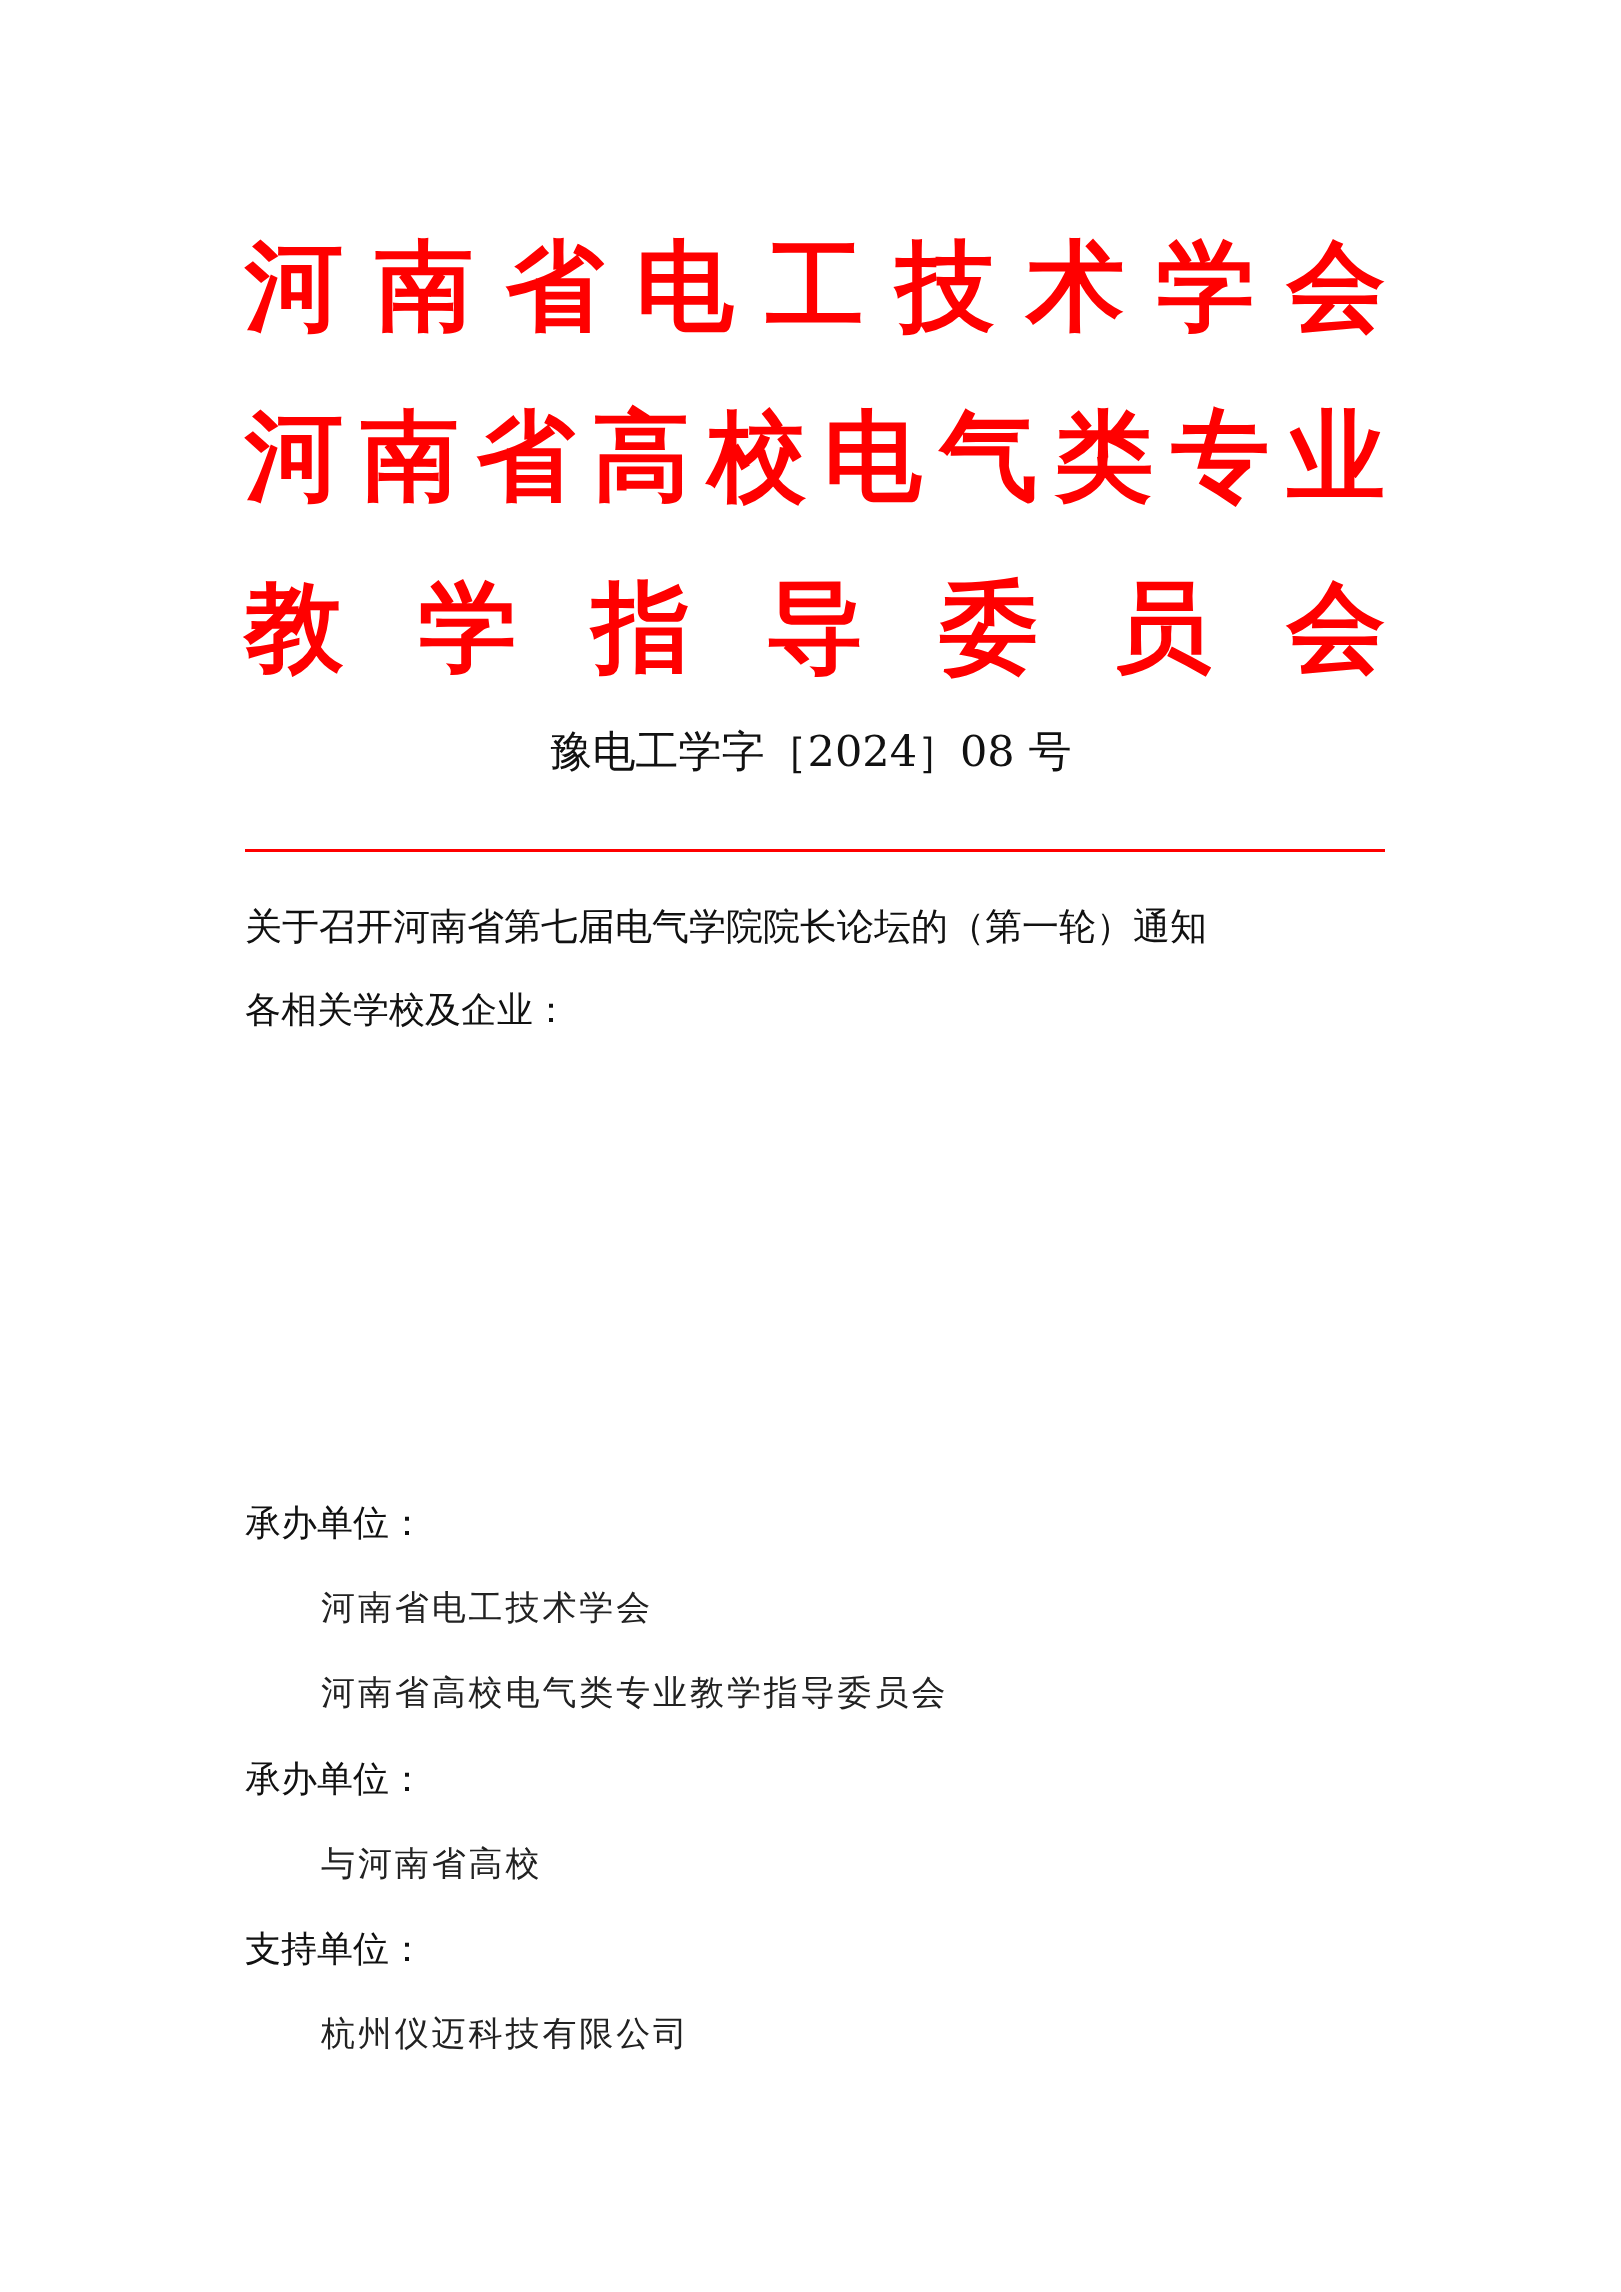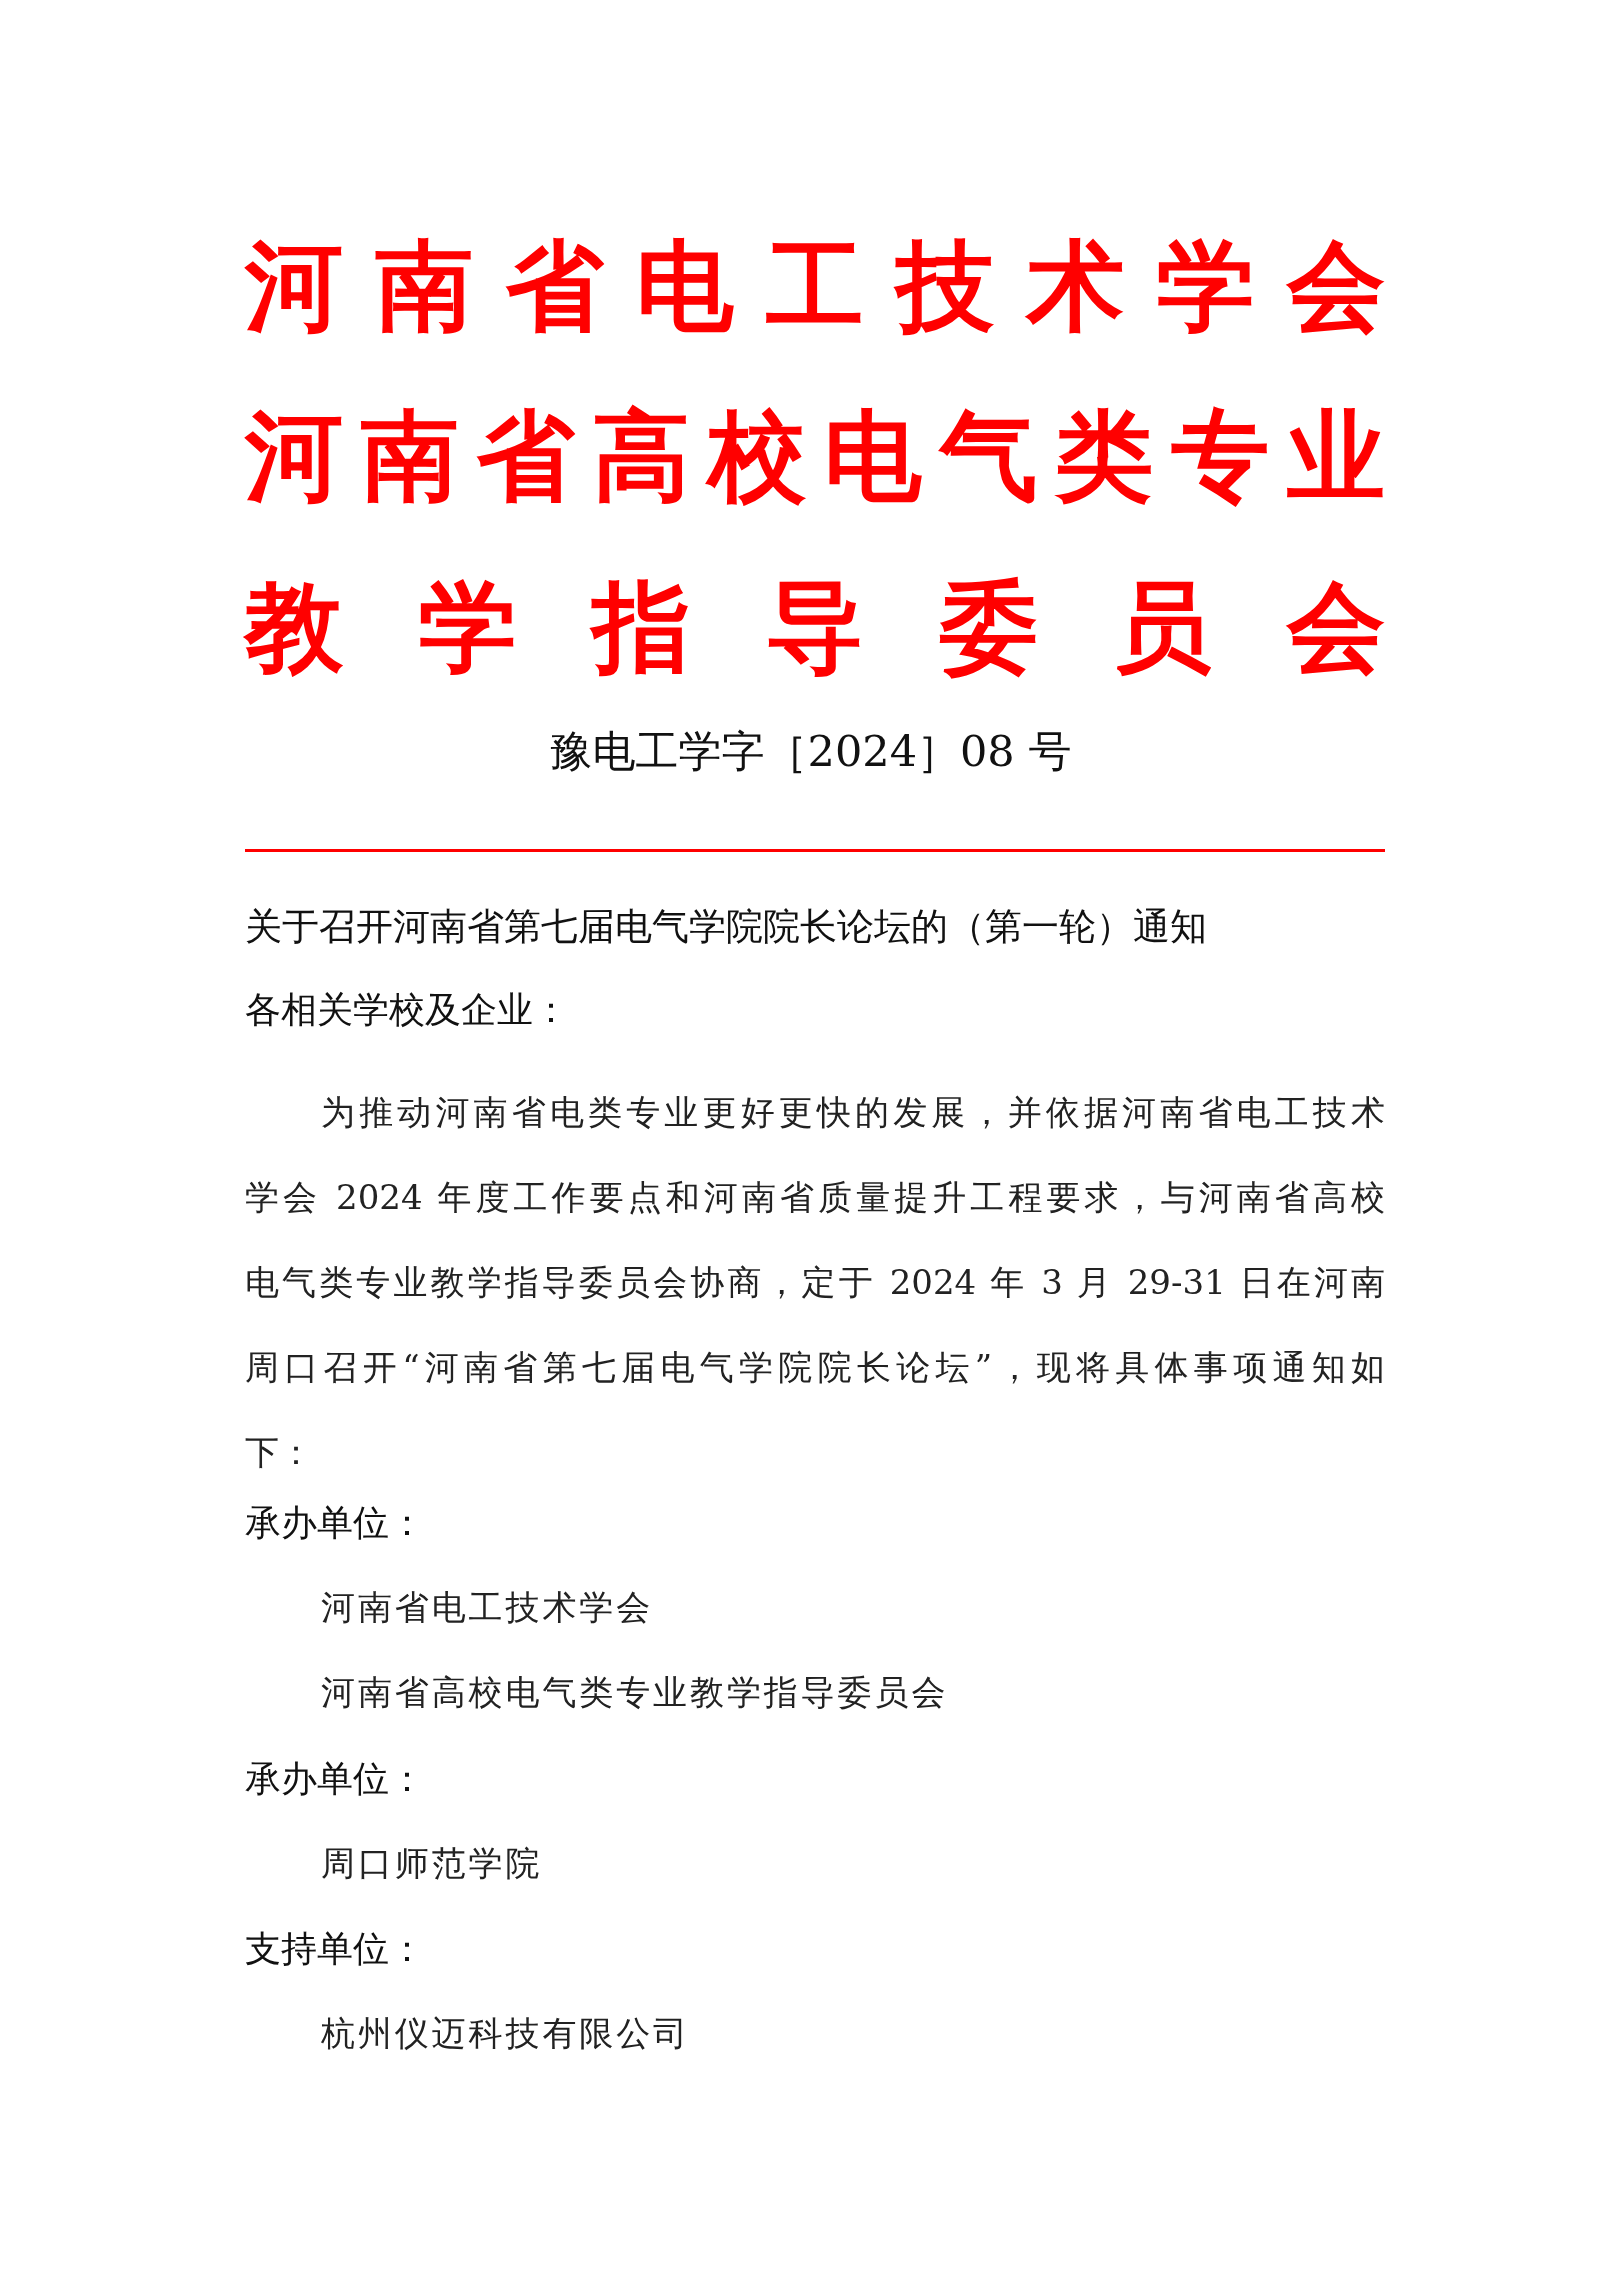--- a/index.html
+++ b/index.html
@@ -79,32 +79,25 @@
   </div>
 
   <div class="docnum">豫电工学字［2024］08 号</div>
 
   <div class="red-rule"></div>
 
   <div class="title">关于召开河南省第七届电气学院院长论坛的（第一轮）通知</div>
 
   <div class="salutation">各相关学校及企业：</div>
 
-  <div class="para">
-    <span class="line first">为推动河南省电类专业更好更快的发展，并依据河南省电工技术</span>
-    <span class="line">学会 2024 年度工作要点和河南省质量提升工程要求，与河南省高校</span>
-    <span class="line">电气类专业教学指导委员会协商，定于 2024 年 3 月 29-31 日在河南</span>
-    <span class="line">周口召开“河南省第七届电气学院院长论坛”，现将具体事项通知如</span>
-    <span class="line last">下：</span>
-  </div>
 
   <div class="section-label" style="top:1496px;">承办单位：</div>
   <div class="unit" style="top:1666px;">河南省高校电气类专业教学指导委员会</div>
   <div class="unit" style="top:1581px;">河南省电工技术学会</div>
 
   <div class="section-label" style="top:1752px;">承办单位：</div>
-  <div class="unit" style="top:1837px;">周口师范学院</div>
+  <div class="unit" style="top:1837px;">与河南省高校</div>
 
   <div class="section-label" style="top:1922px;">支持单位：</div>
   <div class="unit" style="top:2007px;">杭州仪迈科技有限公司</div>
 
 </div>
 
 
 </body></html>

